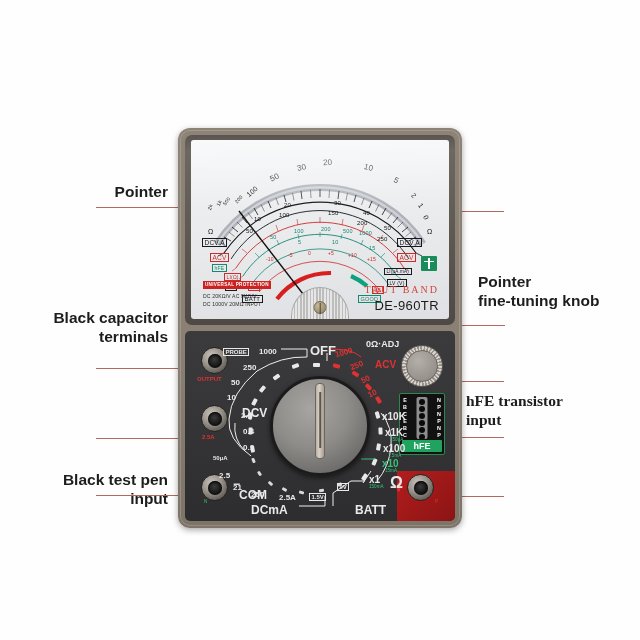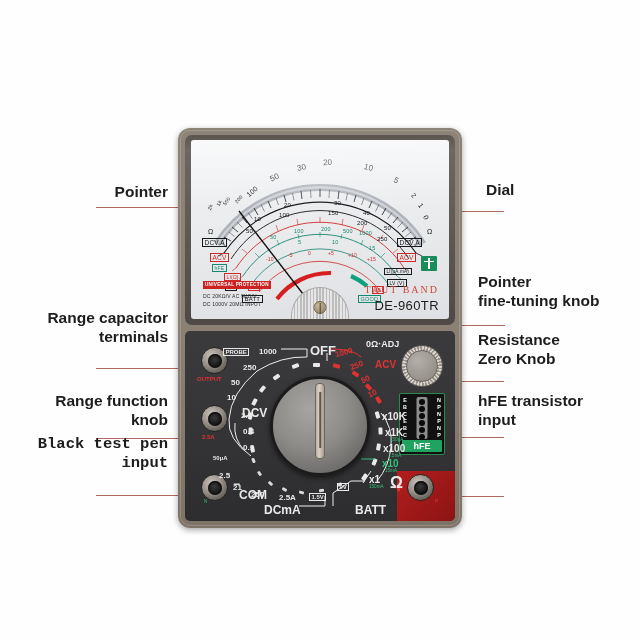--- a/index.html
+++ b/index.html
@@ -264,44 +264,39 @@
 </head>
 <body>
 
 <div id="stage">
 
   <div class="reflection"></div>
 
   <div class="anno left" style="left:10px;  top:183px;  width:158px;">Pointer</div>
   <div class="leader" style="left:96px; top:207px; width:84px;"></div>
 
-  <div class="anno left" style="left:6px;  top:309px;  width:162px;">Range capacitor
+  <div class="anno left" style="left:6px;  top:309px;  width:162px;">Black capacitor
 terminals</div>
   <div class="leader" style="left:96px; top:368px; width:106px;"></div>
 
-  <div class="anno left" style="left:6px;  top:392px;  width:162px;">Range function
-knob</div>
   <div class="leader" style="left:96px; top:438px; width:200px;"></div>
 
-  <div class="anno left" style="left:6px;  top:435px;  width:162px;font-family:Liberation Mono, monospace;">Black test pen
+  <div class="anno left" style="left:6px;  top:471px;  width:162px;">Black test pen
 input</div>
   <div class="leader" style="left:96px; top:495px; width:112px;"></div>
 
-  <div class="anno right" style="left:486px; top:181px; width:150px;">Dial</div>
   <div class="leader" style="left:438px; top:211px; width:66px;"></div>
 
   <div class="anno right" style="left:478px; top:273px; width:162px;">Pointer
 fine-tuning knob</div>
   <div class="leader" style="left:343px; top:325px; width:162px;"></div>
 
-  <div class="anno right" style="left:478px; top:331px; width:162px;">Resistance
-Zero Knob</div>
   <div class="leader" style="left:434px; top:381px; width:70px;"></div>
 
-  <div class="anno right" style="left:478px; top:392px; width:162px;">hFE transistor
+  <div class="anno right" style="left:466px; top:392px; width:162px;font-family:Liberation Serif, serif;">hFE transistor
 input</div>
   <div class="leader" style="left:443px; top:437px; width:61px;"></div>
 
   <div class="leader" style="left:448px; top:496px; width:56px;"></div>
 
   <div id="device">
 
     <div id="meter-window">
       <div id="dial-face">
 
@@ -590,21 +585,21 @@
 
       <div class="pl" style="left:48px; top:152px;">21</div>
       <div class="tick sm" style="left:83px; top:151px; transform:rotate(-136deg);"></div>
 
       <div class="pl" style="left:66px; top:159px;">250</div>
       <div class="tick sm" style="left:97px; top:157px; transform:rotate(-150deg);"></div>
 
       <div class="pl" style="left:94px; top:162px;">2.5A</div>
       <div class="tick sm" style="left:114px; top:160px; transform:rotate(-164deg);"></div>
 
-      <div class="pl lg" style="left:63px; top:172px;text-align:right;">DCmA</div>
+      <div class="pl lg" style="left:50px; top:172px;text-align:right;">DCmA</div>
 
       <div class="pl boxed" style="left:124px; top:162px; font-size:6px; color:#e9e9e9;">1.5V</div>
       <div class="pl boxed" style="left:152px; top:152px; font-size:6px; color:#e9e9e9;">9V</div>
       <div class="tick sm" style="left:134px; top:158px; transform:rotate(175deg);"></div>
       <div class="tick sm" style="left:152px; top:152px; transform:rotate(160deg);"></div>
       <div class="pl lg" style="left:154px; top:172px;">BATT</div>
 
       <svg class="arcline" style="left:0; top:0;" width="270" height="190">
         <path d="M 66,125 Q 42,108 44,88 Q 46,62 72,40 Q 96,25 122,26" fill="none" stroke="#eee" stroke-width="1"></path>
         <path d="M 60,120 Q 48,108 50,92" fill="none" stroke="#eee" stroke-width="1"></path>

